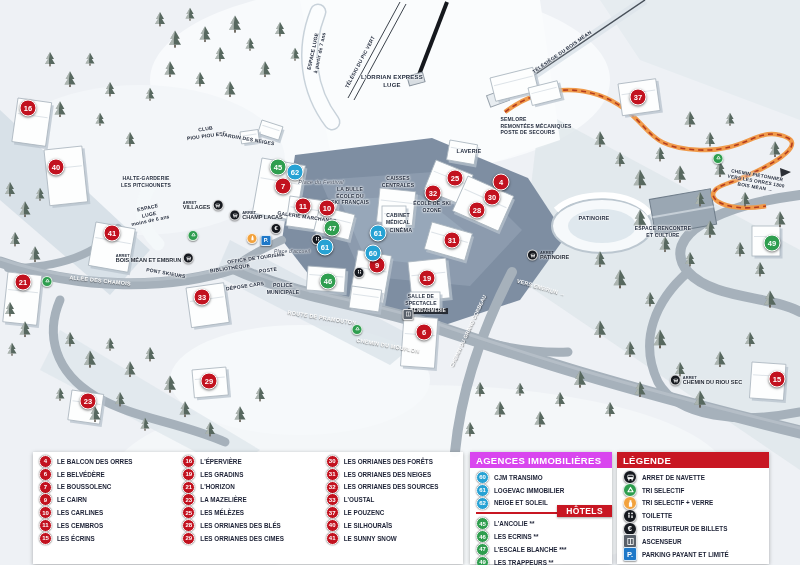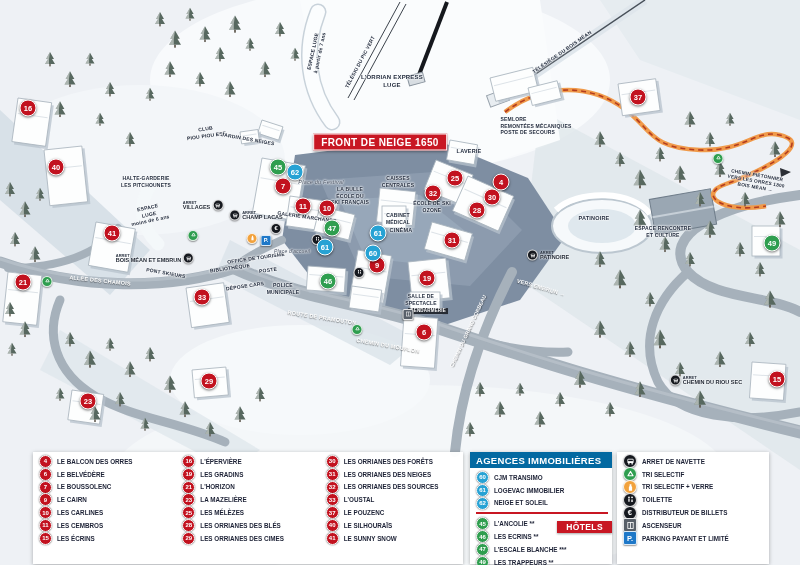--- a/index.html
+++ b/index.html
@@ -561,21 +561,20 @@
       <div class="marker" style="left: 777px; top: 379px; background: rgb(194, 18, 31);">15</div>
       <div class="marker" style="left: 295px; top: 172px; background: rgb(39, 162, 212);">62</div>
       <div class="marker" style="left: 378px; top: 233px; background: rgb(39, 162, 212);">61</div>
       <div class="marker" style="left: 325px; top: 247px; background: rgb(39, 162, 212);">61</div>
       <div class="marker" style="left: 373px; top: 253px; background: rgb(39, 162, 212);">60</div>
       <div class="marker" style="left: 278px; top: 167px; background: rgb(47, 158, 79);">45</div>
       <div class="marker" style="left: 332px; top: 228px; background: rgb(47, 158, 79);">47</div>
       <div class="marker" style="left: 328px; top: 281px; background: rgb(47, 158, 79);">46</div>
       <div class="marker" style="left: 772px; top: 243px; background: rgb(47, 158, 79);">49</div>
     </div>
-  <div class="banner" style="left: 380px; top: 142px; background: rgb(200, 23, 35);">FRONT DE NEIGE 1650</div>
 
   <div class="lbox" style="left:33px;top:452px;width:430px;height:112px">
     <div class="lbody" id="res-cols">
         <div class="lcol">
           <div class="lrow">
             <span class="badge" style="background: rgb(194, 18, 31);">4</span>
             <span class="nm">LE BALCON DES ORRES</span>
           </div>
           <div class="lrow">
             <span class="badge" style="background: rgb(194, 18, 31);">6</span>
@@ -659,37 +658,37 @@
           </div>
           <div class="lrow">
             <span class="badge" style="background: rgb(194, 18, 31);">41</span>
             <span class="nm">LE SUNNY SNOW</span>
           </div>
         </div>
       </div>
   </div>
 
   <div class="lbox" style="left:470px;top:452px;width:142px;height:112px">
-    <div class="hdr" style="background: #0369a1;">AGENCES IMMOBILIÈRES</div>
+    <div class="hdr" style="background: #d946ef;">AGENCES IMMOBILIÈRES</div>
     <div class="lbody" id="ag-rows">
         <div class="lrow">
           <span class="badge" style="background: rgb(39, 162, 212);">60</span>
           <span class="nm">CJM TRANSIMO</span>
         </div>
         <div class="lrow">
           <span class="badge" style="background: rgb(39, 162, 212);">61</span>
           <span class="nm">LOGEVAC IMMOBILIER</span>
         </div>
         <div class="lrow">
           <span class="badge" style="background: rgb(39, 162, 212);">62</span>
           <span class="nm">NEIGE ET SOLEIL</span>
         </div>
       </div>
     <div class="hot-div">
-      <span class="hot-tab" style="background: rgb(200, 23, 35); margin-top: 16px;">HÔTELS</span>
+      <span class="hot-tab" style="background: rgb(200, 23, 35);">HÔTELS</span>
     </div>
     <div id="ht-rows">
         <div class="lrow">
           <span class="badge" style="background: rgb(47, 158, 79);">45</span>
           <span class="nm">L'ANCOLIE **</span>
         </div>
         <div class="lrow">
           <span class="badge" style="background: rgb(47, 158, 79);">46</span>
           <span class="nm">LES ECRINS **</span>
         </div>
@@ -698,20 +697,21 @@
           <span class="nm">L'ESCALE BLANCHE ***</span>
         </div>
         <div class="lrow">
           <span class="badge" style="background: rgb(47, 158, 79);">49</span>
           <span class="nm">LES TRAPPEURS **</span>
         </div>
       </div>
   </div>
 
   <div class="lbox" style="left:617px;top:452px;width:152px;height:112px">
+    <div class="hdr" style="background: rgb(200, 23, 35);">LÉGENDE</div>
     <div class="lbody" id="lg-rows">
         <div class="lrow">
           <span class="ic" style="width:12px;height:12px;background:#16191f">
             <svg width="9" height="9" viewBox="0 0 10 10">
               <rect x="1.6" y="2" width="6.8" height="4.8" rx="1" fill="#fff"></rect>
               <rect x="2.4" y="2.9" width="5.2" height="1.7" fill="#16191f"></rect>
               <circle cx="3.2" cy="7.6" r="0.9" fill="#fff"></circle>
               <circle cx="6.8" cy="7.6" r="0.9" fill="#fff"></circle>
             </svg>
           </span>

